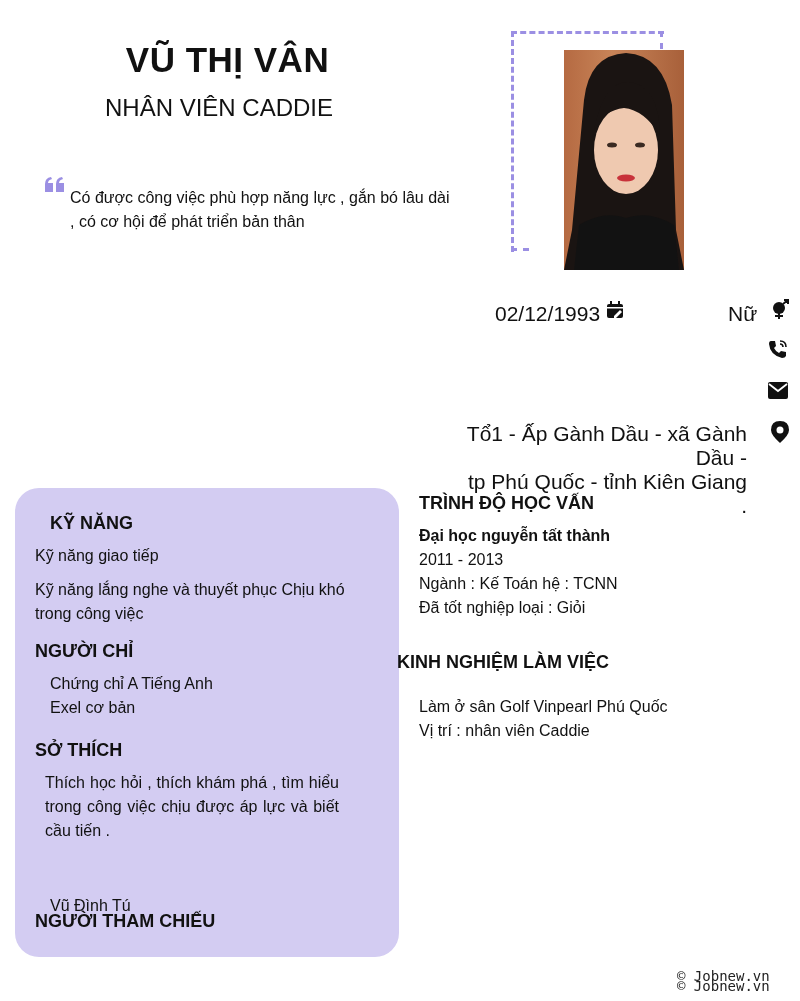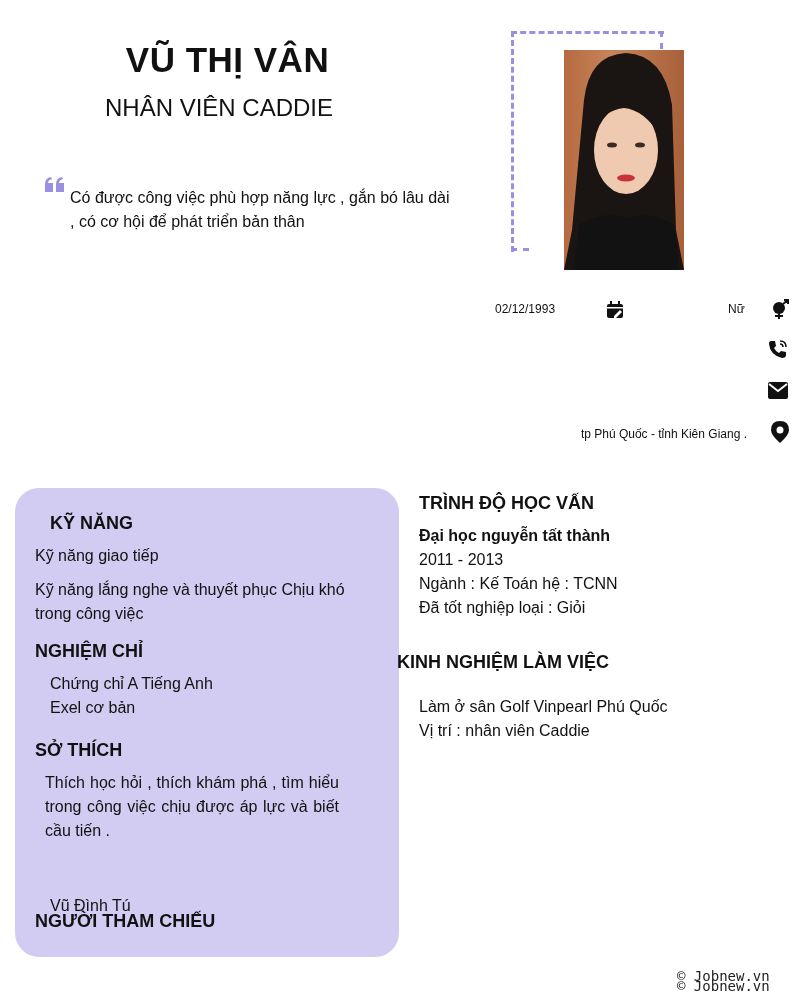--- a/index.html
+++ b/index.html
@@ -6,21 +6,21 @@
   body{width:800px;height:1001px;position:relative;overflow:hidden;font-family:"Liberation Sans",sans-serif;color:#111;}
   .abs{position:absolute;}
   .name{left:0;width:455px;top:40px;text-align:center;font-size:35px;font-weight:bold;letter-spacing:0.5px;}
   .title{left:105px;top:94px;font-size:24px;}
   .quote-icon{left:44px;top:176px;width:22px;height:20px;}
   .objective{left:70px;top:186px;width:380px;font-size:16px;line-height:24px;}
   .frame{left:511px;top:31px;width:150px;height:218px;border-left:3px dashed #9b8fe3;border-top:3px dashed #9b8fe3;}
   .frame-r{left:660px;top:31px;width:0;height:18px;border-left:3px dashed #9b8fe3;}
   .frame-b{left:511px;top:248px;width:18px;height:0;border-top:3px dashed #9b8fe3;}
   .photo{left:564px;top:50px;width:120px;height:220px;overflow:hidden;background:linear-gradient(90deg,#b56a42 0%,#c88458 40%,#a8603a 100%);}
-  .info-text{font-size:12px;}
+  .info-text{font-size:21px;}
   .icon{width:22px;height:22px;}
   .card{left:15px;top:488px;width:384px;height:469px;background:#d3ccf2;border-radius:24px;}
   .h{font-size:18px;font-weight:bold;}
   .t{font-size:16px;line-height:24px;}
   .footer{font-family:"DejaVu Sans Mono",monospace;font-size:14px;color:#222;}
 </style>
 </head>
 <body>
 
 <div class="abs name">VŨ THỊ VÂN</div>
@@ -78,36 +78,37 @@
 
 <div class="abs info-text" style="left:700px;top:380px;width:46px;text-align:right;"></div>
 <div class="abs icon" style="left:767px;top:379px;">
   <svg width="22" height="22" viewBox="0 0 22 22">
       <rect x="1" y="3" width="20" height="17" rx="2" fill="#111"></rect>
       <path d="M2 5 L11 12 L20 5" stroke="#fff" stroke-width="1.8" fill="none"></path>
     </svg>
 </div>
 
 <div class="abs info-text" style="left:460px;top:422px;width:287px;text-align:right;line-height:24px;">
+  <div>Tổ1 - Ấp Gành Dầu - xã Gành Dầu -</div>
   <div>tp Phú Quốc - tỉnh Kiên Giang .</div>
 </div>
 <div class="abs icon" style="left:769px;top:420px;">
   <svg width="22" height="24" viewBox="0 0 22 24">
       <path d="M11 1 Q20 1 20 10 Q20 15 11 23 Q2 15 2 10 Q2 1 11 1Z" fill="#111"></path>
       <circle cx="11" cy="10" r="3.5" fill="#fff"></circle>
     </svg>
 </div>
 
 <div class="abs card"></div>
 
 <div class="abs h" style="left:35px;top:513px;margin-left:15px;">KỸ NĂNG</div>
 <div class="abs t" style="left:35px;top:544px;width:340px;">Kỹ năng giao tiếp</div>
 <div class="abs t" style="left:35px;top:578px;width:340px;">Kỹ năng lắng nghe và thuyết phục Chịu khó trong công việc</div>
 
-<div class="abs h" style="left:35px;top:641px;">NGHIỆM CHỈ</div>
+<div class="abs h" style="left:35px;top:641px;">NGƯỜI CHỈ</div>
 <div class="abs t" style="left:50px;top:672px;">Chứng chỉ A Tiếng Anh</div>
 <div class="abs t" style="left:50px;top:696px;">Exel cơ bản</div>
 
 <div class="abs h" style="left:35px;top:740px;">SỞ THÍCH</div>
 <div class="abs t" style="left:45px;top:771px;width:294px;text-align:justify;">Thích học hỏi , thích khám phá , tìm hiểu trong công việc  chịu được áp lực và biết cầu tiến .</div>
 
 <div class="abs h" style="left:35px;top:863px;margin-top:48px;">NGƯỜI THAM CHIẾU</div>
 <div class="abs t" style="left:50px;top:894px;">Vũ Đình Tú</div>
 
 <div class="abs h" style="left:419px;top:493px;">TRÌNH ĐỘ HỌC VẤN</div>

